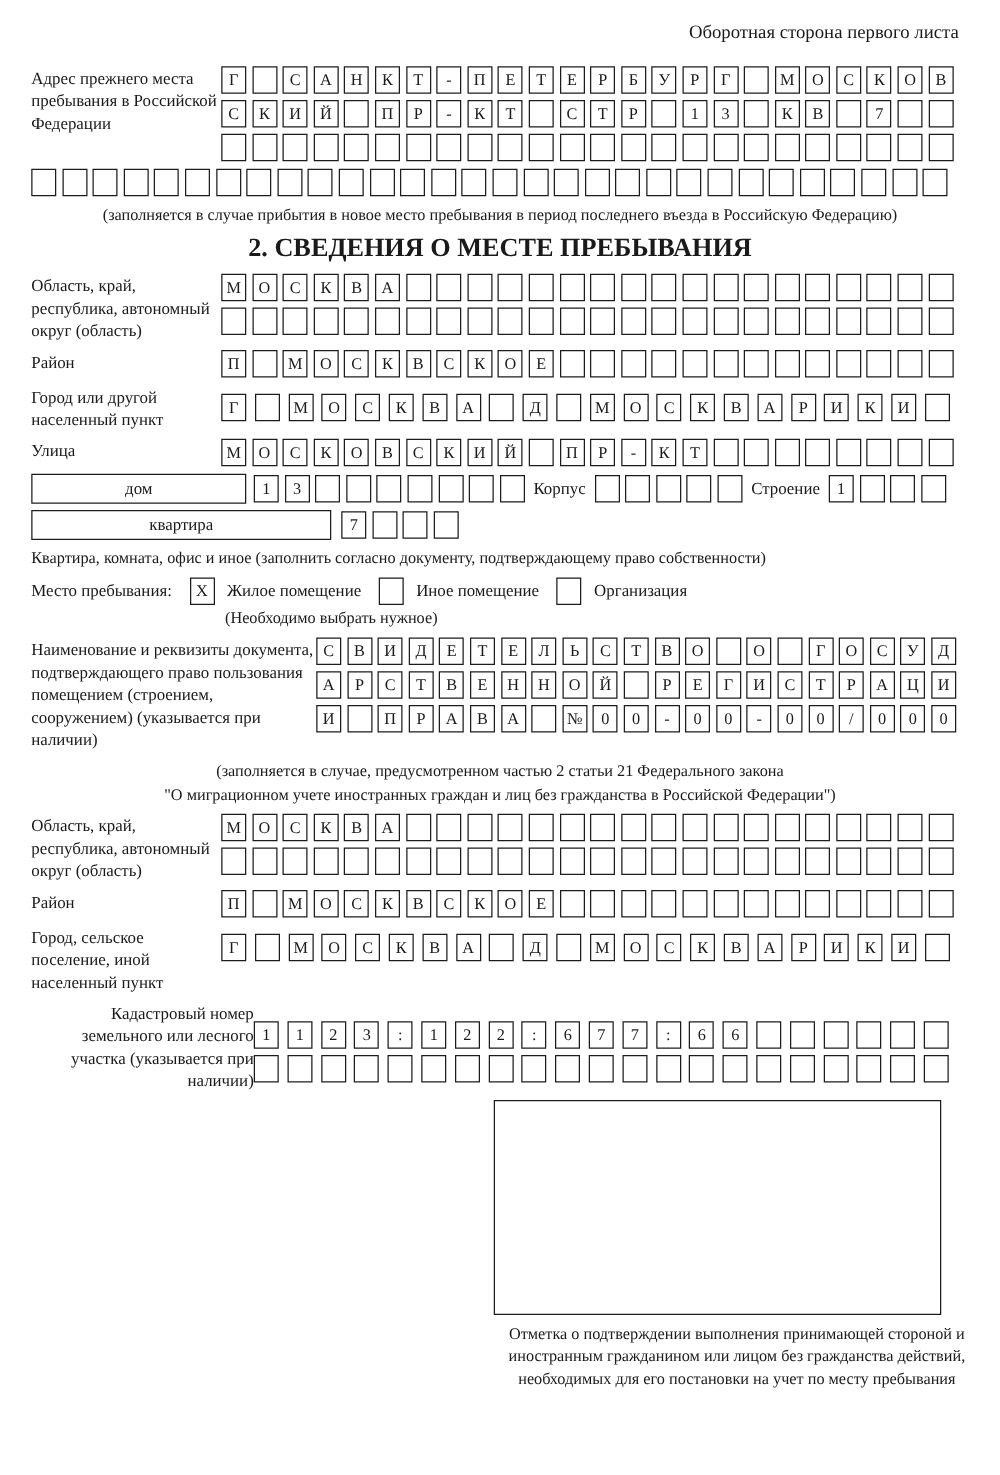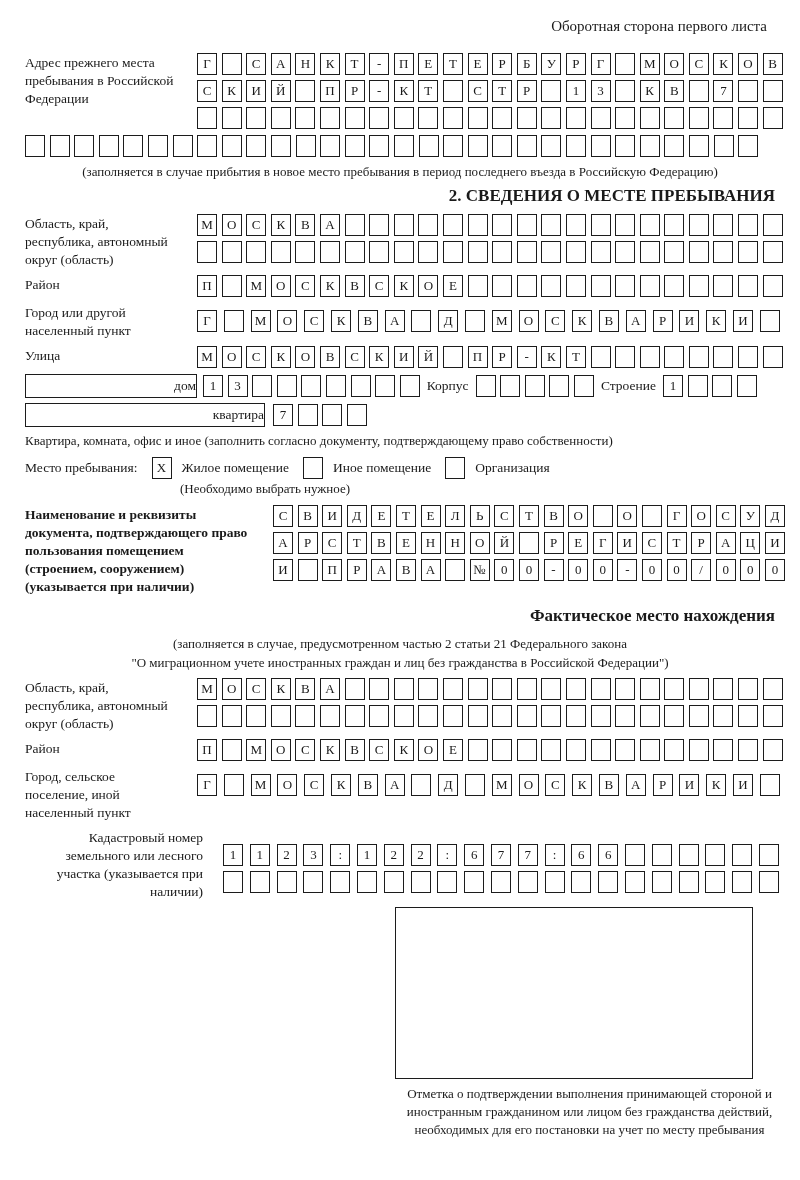--- a/index.html
+++ b/index.html
@@ -2,44 +2,44 @@
 <html><head>
 <meta charset="utf-8">
 <style>
   * { margin:0; padding:0; box-sizing:border-box; }
   html,body { background:#ffffff; }
   body { width:800px; font-family:"Liberation Serif","DejaVu Serif",serif; color:#1a1a1a; }
   .page { width:800px; height:1180px; overflow:hidden; padding:18px 25px 0 25px; }
 
   .top-note { text-align:right; font-size:15px; padding-right:8px; margin-bottom:18px; }
 
-  .fb { display:flex; align-items:flex-start; margin-bottom:6px;gap:20px; }
+  .fb { display:flex; align-items:flex-start; margin-bottom:6px; }
   .fl { flex:0 0 152px; font-size:13.5px; line-height:18px; padding-top:1px; }
-  .fl.w228 { flex:0 0 228px;font-weight:bold; }
+  .fl.w228 { flex:0 0 228px; }
   .fl.w178 { flex:0 0 178px;text-align:right; }
   .fr { display:flex; flex-direction:column; gap:5px; }
 
   .boxrow { display:flex; gap:4.6px; }
   .boxrow.wide { gap:6.8px; }
   .cell {
     width:20px; height:22px; flex:none;
     border:1.5px solid #1c1c1c;
     font-size:13px; line-height:19px; text-align:center;
     display:inline-block; overflow:hidden;
   }
   .fullrow { margin:0 0 6px 0; }
 
   .caption { font-size:13px; line-height:17px; margin-bottom:4px; }
   .center { text-align:center; }
-  .sec-title { font-size:17px; font-weight:bold; text-align:right; margin:6px 0 8px 0; }
+  .sec-title { font-size:21px; font-weight:bold; text-align:center; margin:6px 0 8px 0; }
 
   .houserow { display:flex; align-items:center; margin-bottom:5px; }
   .inlinebox {
     height:24px; border:1.5px solid #1c1c1c;
-    font-size:13.5px; text-align:right; line-height:21px; flex:none;
+    font-size:13.5px; text-align:center; line-height:21px; flex:none;
   }
   .inlinebox.house { width:172px; margin-right:6px; }
   .inlinebox.apart { width:240px; margin-right:8px; }
   .inl-label { font-size:13.5px; margin:0 7px; flex:none; }
 
   .chkrow { display:flex; align-items:center; margin:8px 0 2px 0; font-size:13.5px; }
   .chkrow .cell { margin:0 10px 0 14px; }
   .chk-main { flex:none;text-align:right; }
   .hint { font-size:13px; margin:2px 0 8px 155px; }
 
@@ -446,21 +446,20 @@
           <span class="cell">0</span>
           <span class="cell">0</span>
           <span class="cell">/</span>
           <span class="cell">0</span>
           <span class="cell">0</span>
           <span class="cell">0</span>
         </div>
     </div>
   </div>
 
-  <div class="sec-title" style="margin-top:10px;">Фактическое место нахождения</div>
   <div class="law-cap">
     <span>(заполняется в случае, предусмотренном частью 2 статьи 21 Федерального закона</span><br>
     <span>"О миграционном учете иностранных граждан и лиц без гражданства в Российской Федерации")</span>
   </div>
 
   <div class="fb">
     <div class="fl">Область, край, республика, автономный округ (область)</div>
     <div class="fr">
       <div class="boxrow">
           <span class="cell">М</span>

